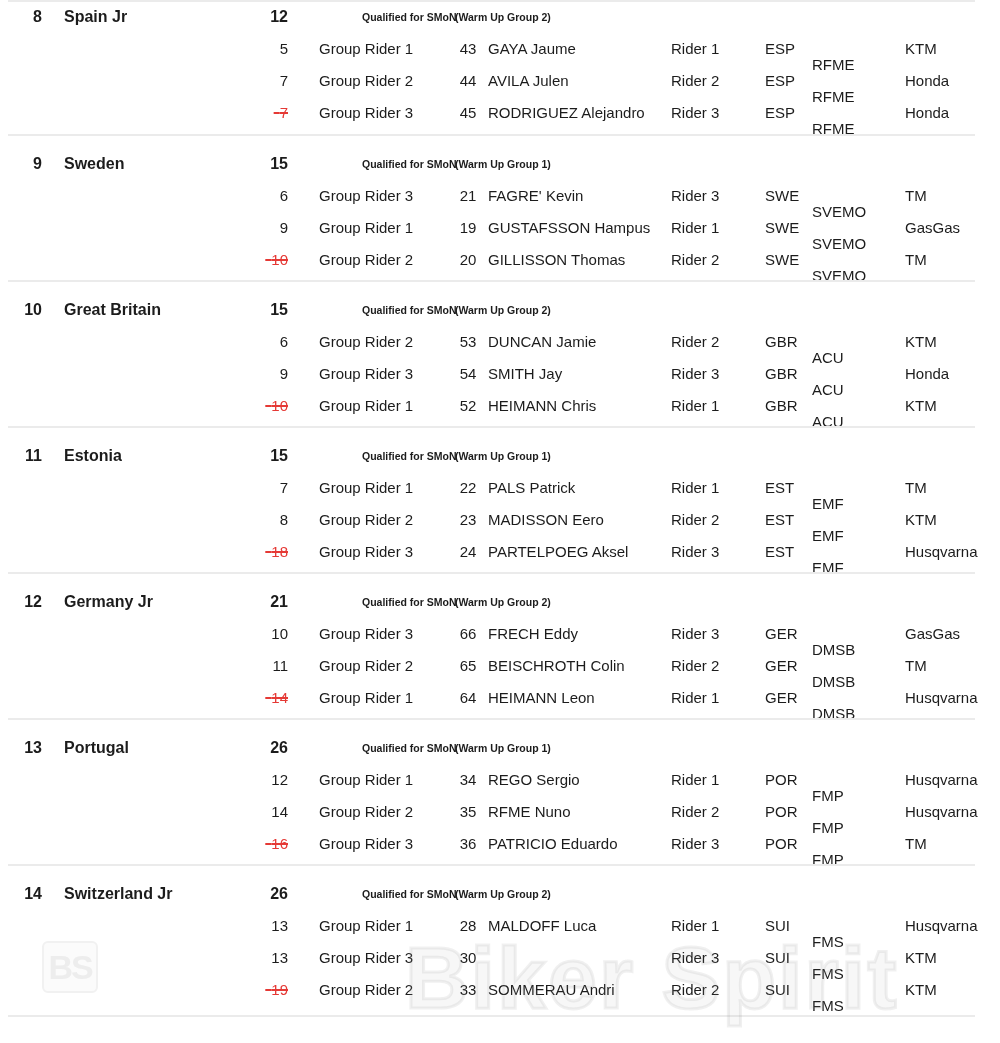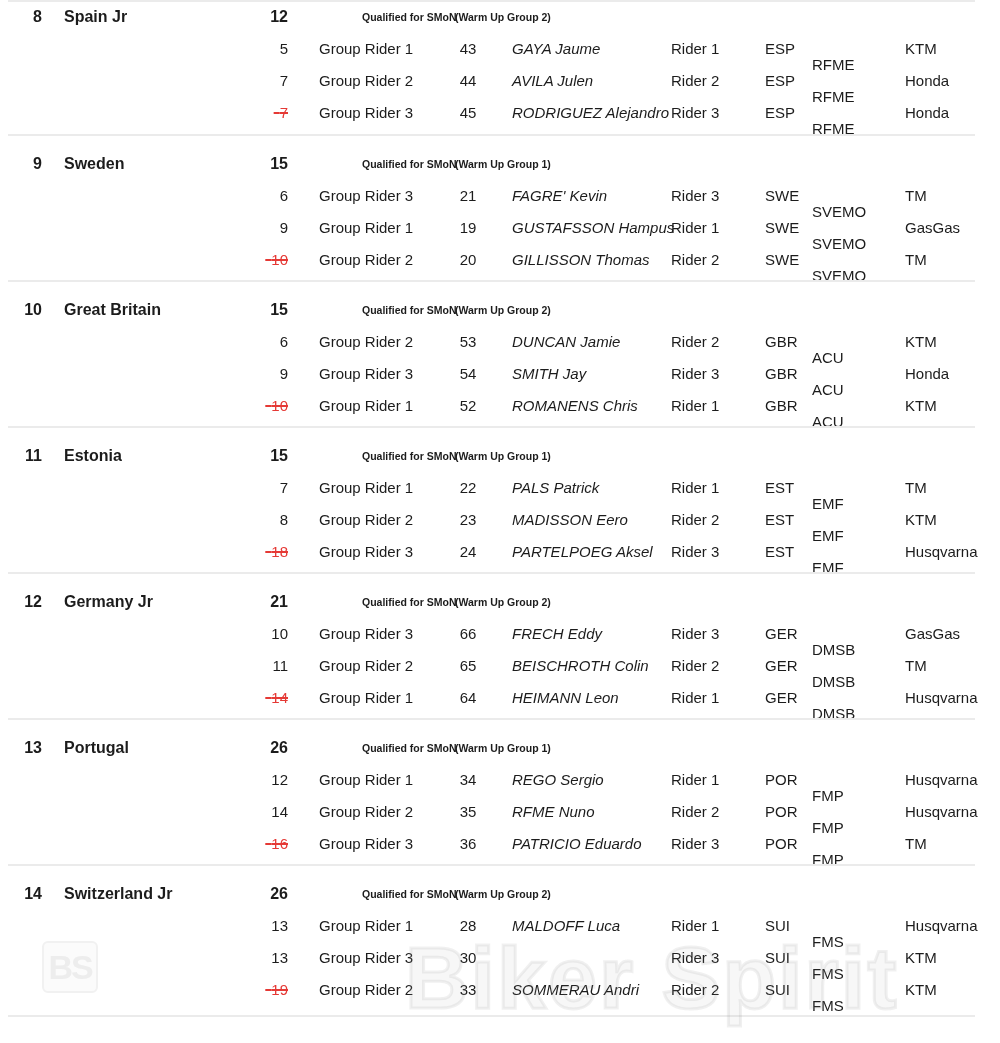--- a/index.html
+++ b/index.html
@@ -30,21 +30,21 @@
     font-size:15px;white-space:nowrap;
   }
   .col-rank   {left:8px;  width:34px; text-align:right; font-weight:700; font-size:16px;}
   .col-team   {left:64px; font-weight:700; font-size:16px;}
   .col-points {left:230px;width:58px; text-align:right; font-weight:700; font-size:16px;}
   .col-qualified{left:362px;font-size:10.5px;font-weight:700;}
   .col-warmup {left:455px;font-size:10.5px;font-weight:700;}
   .col-score  {left:230px;width:58px; text-align:right;}
   .col-group  {left:319px;}
   .col-bib    {left:445px;width:46px; text-align:center;}
-  .col-name   {left:512px;font-style:italic;}
+  .col-name   {left:488px;}
   .col-rider  {left:671px;}
   .col-country{left:765px;}
   .col-fed    {left:812px;margin-top:16px;}
   .col-bike   {left:905px;}
   .struck{
     color:#e53935;
     text-decoration:line-through;
     text-decoration-thickness:1.5px;
   }
   .struck::before{content:"\2009\2009";}
@@ -184,21 +184,21 @@
     <span class="col col-rider">Rider 3</span>
     <span class="col col-country">GBR</span>
     <span class="col col-fed">ACU</span>
     <span class="col col-bike">Honda</span>
   </div>
 
   <div class="row">
     <span class="col col-score struck">10</span>
     <span class="col col-group">Group Rider 1</span>
     <span class="col col-bib">52</span>
-    <span class="col col-name">ROMANENS Chris</span>
+    <span class="col col-name">HEIMANN Chris</span>
     <span class="col col-rider">Rider 1</span>
     <span class="col col-country">GBR</span>
     <span class="col col-fed">ACU</span>
     <span class="col col-bike">KTM</span>
   </div>
 </div>
   </section>
 
   <section class="team">
     <div class="row">

